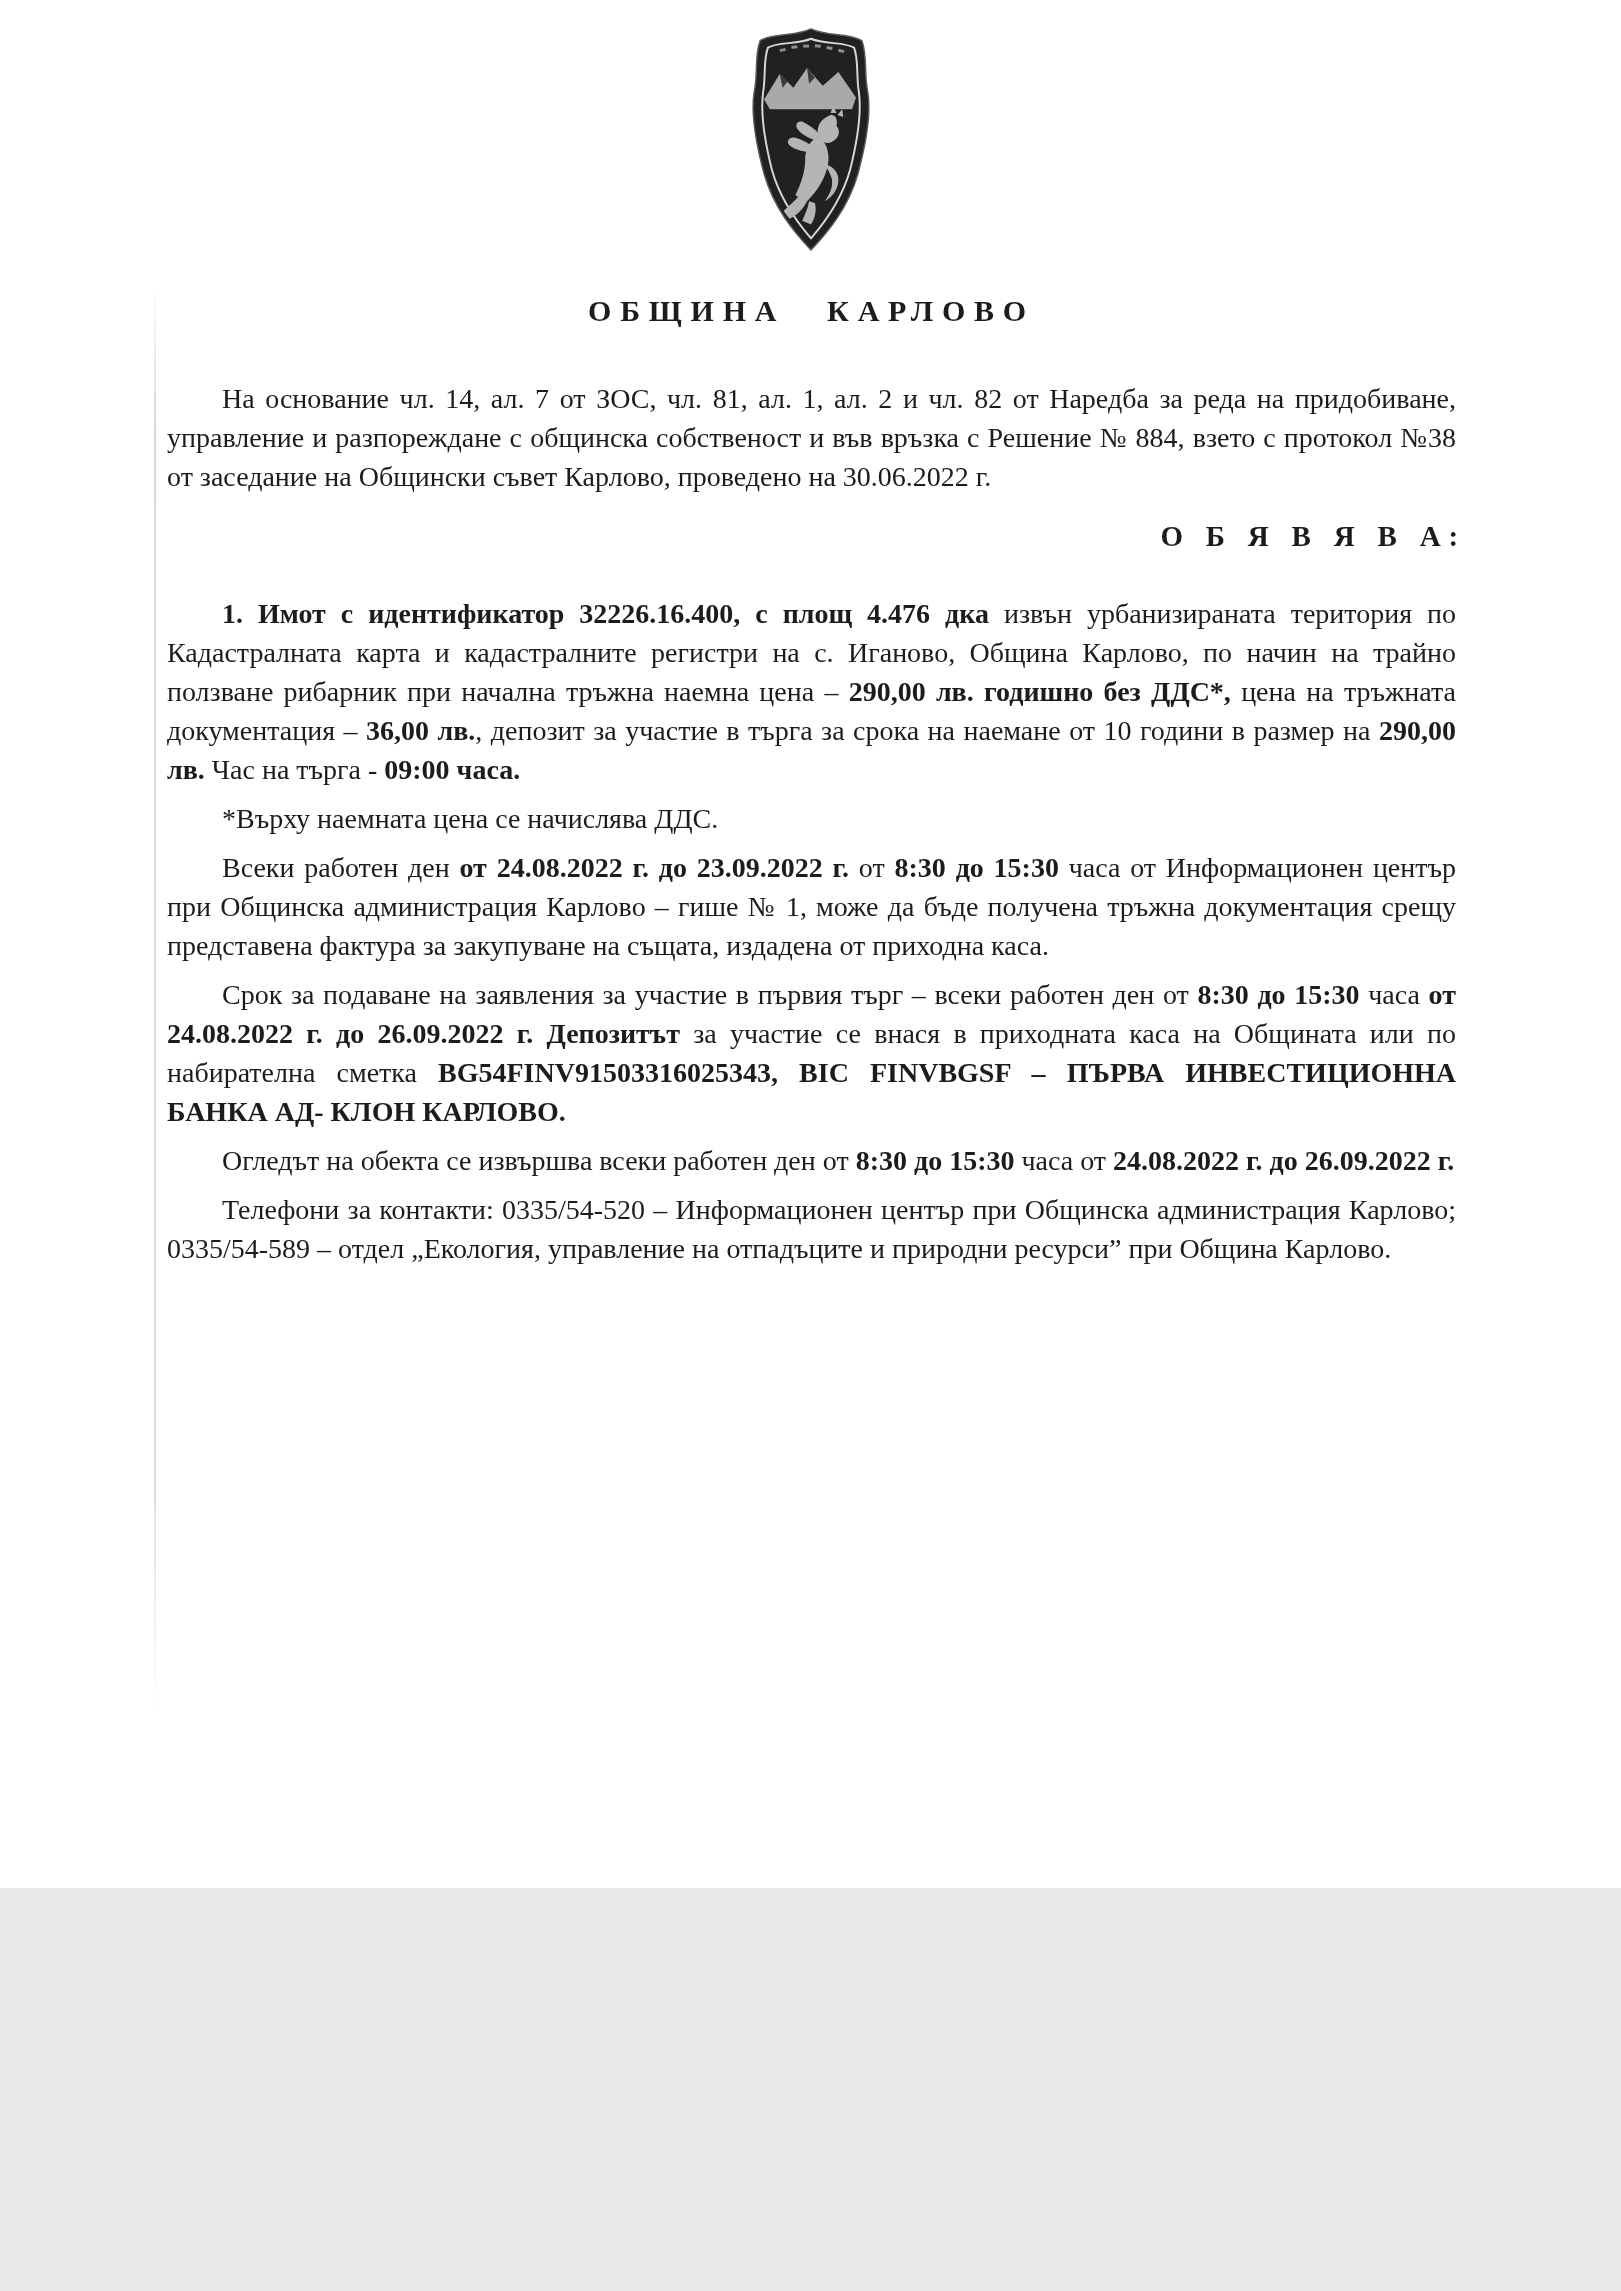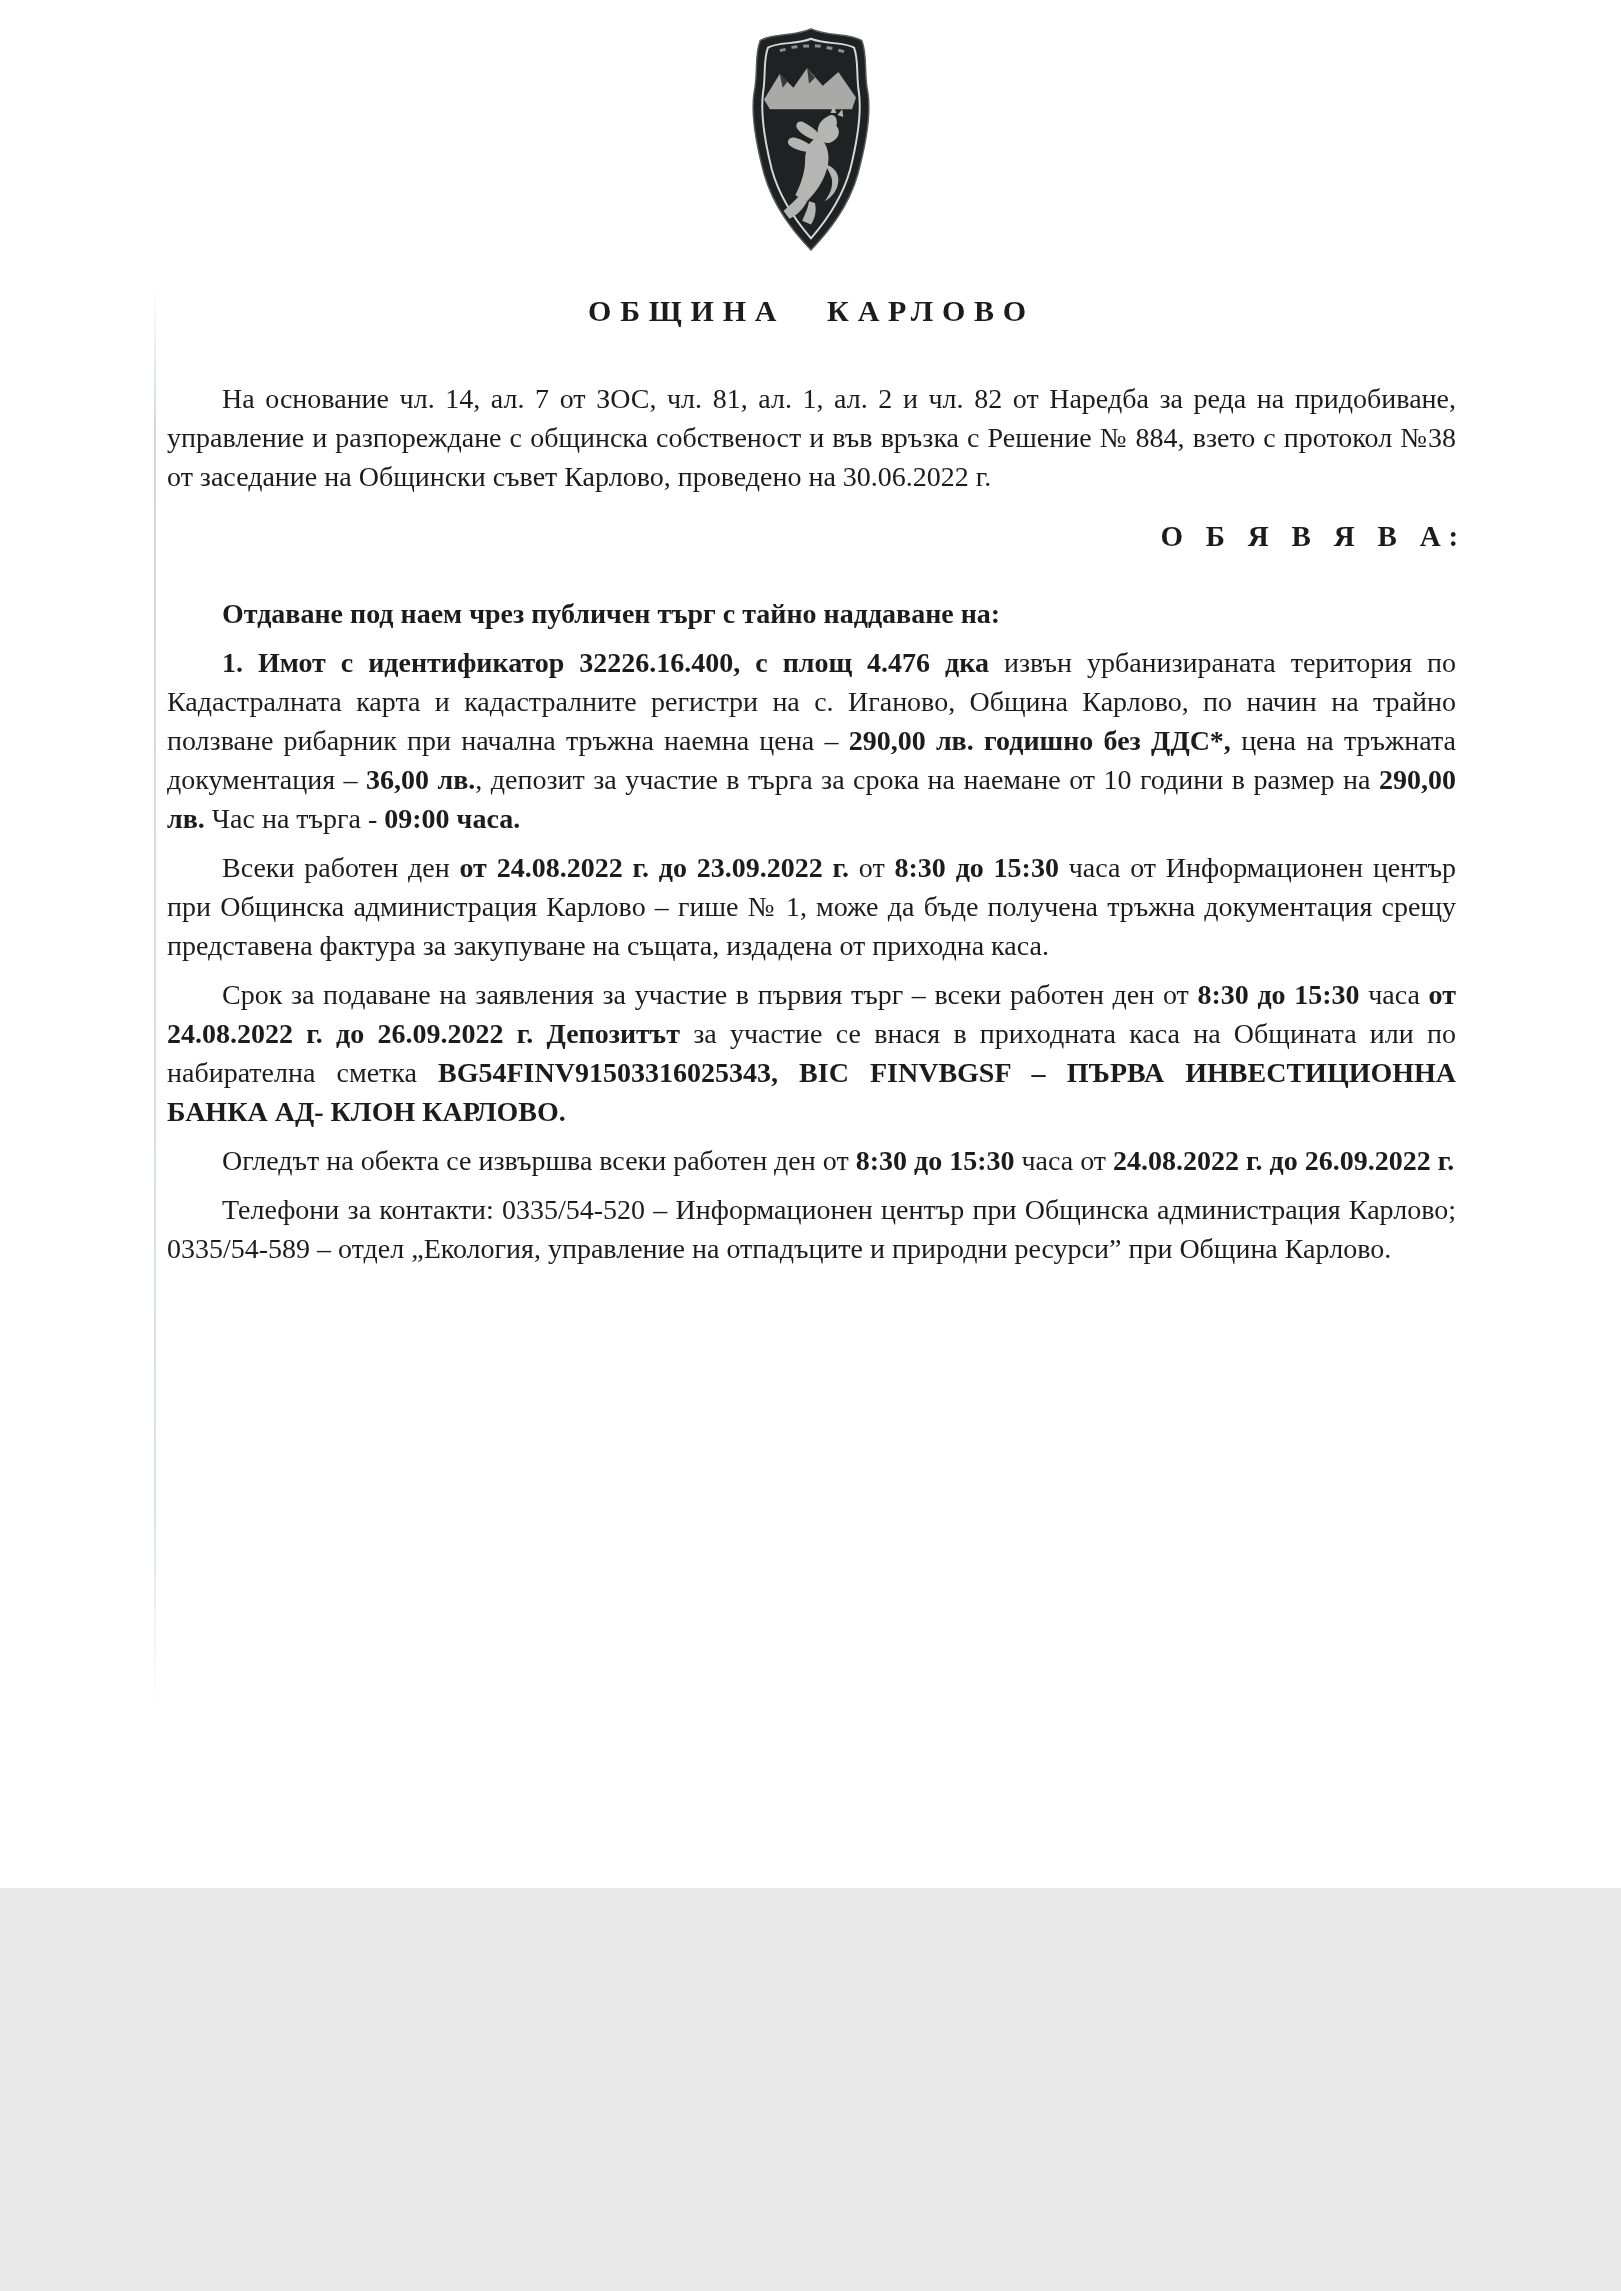--- a/index.html
+++ b/index.html
@@ -121,22 +121,22 @@
         <path d="M76 140 c 8 2 14 8 14 16 c 0 10 -6 18 -14 22 c 6 -8 9 -16 7 -24 c -2 -6 -5 -10 -7 -14 Z"></path>
       </g>
     </svg>
   </div>
 
   <div class="content">
     <h1 class="doc-title">ОБЩИНА  КАРЛОВО</h1>
     <div>
         <p class="para"><span>На основание чл. 14, ал. 7 от ЗОС, чл. 81, ал. 1, ал. 2 и чл. 82 от Наредба за реда на придобиване, управление и разпореждане с общинска собственост и във връзка с Решение № 884, взето с протокол №38 от заседание на Общински съвет Карлово, проведено на 30.06.2022 г.</span></p>
         <div class="announce-heading">О Б Я В Я В А:</div>
-        <p class="para"><span class="b">Отдаване под наем чрез публичен търг с тайно наддаване на:</span></p>
         <p class="para"><span class="b">1. Имот с идентификатор 32226.16.400, с площ 4.476 дка </span><span>извън урбанизираната територия по Кадастралната карта и кадастралните регистри на с. Иганово, Община Карлово, по начин на трайно ползване рибарник при начална тръжна наемна цена – </span><span class="b">290,00 лв. годишно без ДДС*,</span><span> цена на тръжната документация – </span><span class="b">36,00 лв.</span><span>, депозит за участие в търга за срока на наемане от 10 години в размер на </span><span class="b">290,00 лв.</span><span> Час на търга - </span><span class="b">09:00 часа.</span></p>
+        <p class="para"><span>*Върху наемната цена се начислява ДДС.</span></p>
         <p class="para"><span>Всеки работен ден </span><span class="b">от 24.08.2022 г. до 23.09.2022 г.</span><span> от </span><span class="b">8:30 до 15:30</span><span> часа от Информационен център при Общинска администрация Карлово – гише № 1, може да бъде получена тръжна документация срещу представена фактура за закупуване на същата, издадена от приходна каса.</span></p>
         <p class="para"><span>Срок за подаване на заявления за участие в първия търг – всеки работен ден от </span><span class="b">8:30 до 15:30</span><span> часа </span><span class="b">от 24.08.2022 г. до 26.09.2022 г. Депозитът</span><span> за участие се внася в приходната каса на Общината или по набирателна сметка </span><span class="b">BG54FINV91503316025343, BIC FINVBGSF – ПЪРВА ИНВЕСТИЦИОННА БАНКА АД- КЛОН КАРЛОВО.</span></p>
         <p class="para"><span>Огледът на обекта се извършва всеки работен ден от </span><span class="b">8:30 до 15:30</span><span> часа  от </span><span class="b">24.08.2022 г. до 26.09.2022 г.</span></p>
         <p class="para"><span>Телефони за контакти: 0335/54-520 – Информационен център при Общинска администрация Карлово; 0335/54-589 – отдел „Екология, управление на отпадъците и природни ресурси” при Община Карлово.</span></p>
       </div>
   </div>
 
 </div>
 
 

